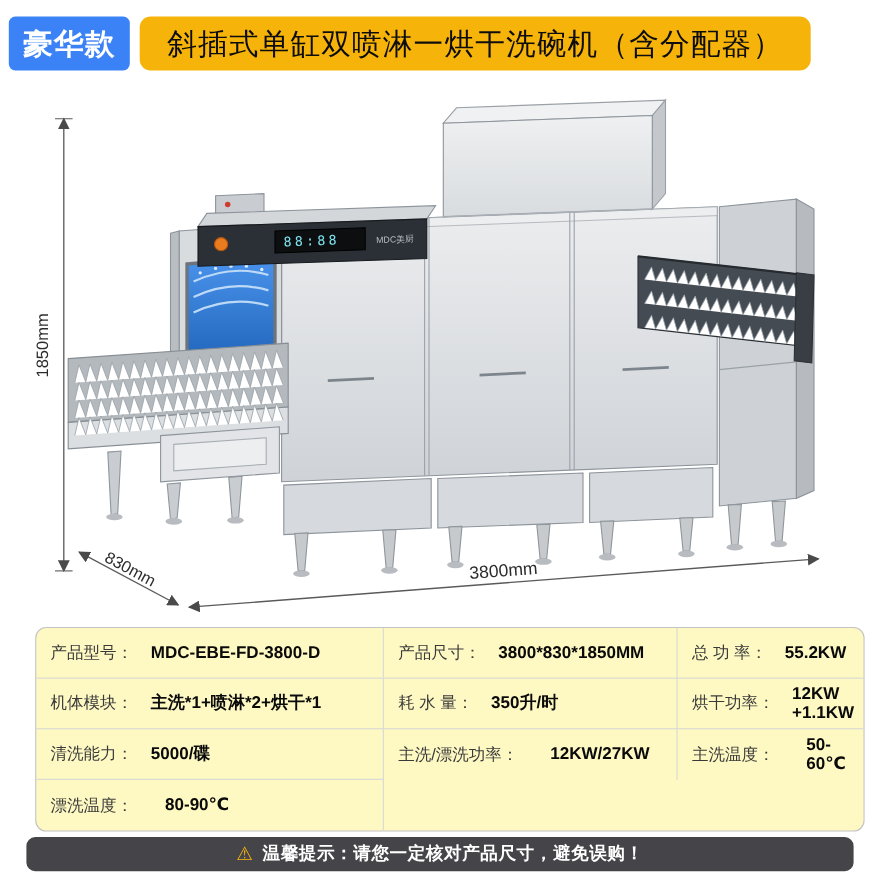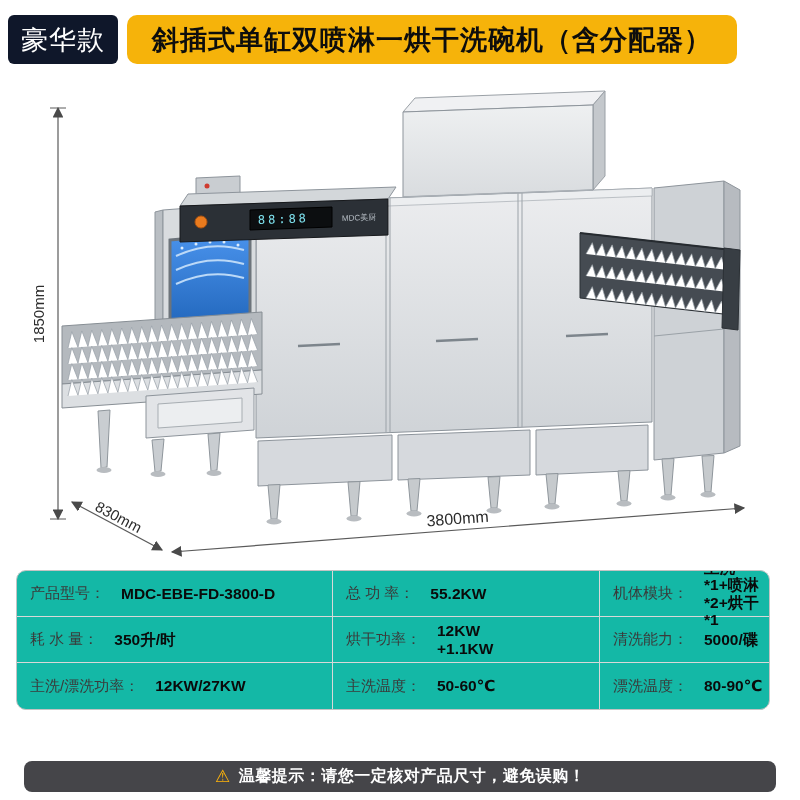--- a/index.html
+++ b/index.html
@@ -4,44 +4,44 @@
 <style>
   html,body{margin:0;padding:0;}
   body{
     width:800px;height:800px;position:relative;overflow:hidden;
     background:#ffffff;
     font-family:"Liberation Sans","DejaVu Sans",sans-serif;
   }
   
   .header{position:absolute;top:15px;left:8px;right:6px;height:49px;display:flex;gap:9px;align-items:stretch;}
   .badge{
-    background:#0f172a;color:#fff;font-weight:normal;font-size:27px;
+    background:#3b82f6;color:#fff;font-weight:bold;font-size:27px;
     display:flex;align-items:center;padding:0 13px;border-radius:6px;letter-spacing:1px;flex:none;
   }
   .title{
-    background:#f6b30a;color:#0d0d0d;font-weight:bold;font-size:27px;
+    background:#f6b30a;color:#0d0d0d;font-weight:normal;font-size:27px;
     display:flex;align-items:center;padding:0 25px;border-radius:10px;letter-spacing:1px;flex:none;
   }
   
   .diagram{position:absolute;top:78px;left:0;width:800px;height:492px;}
   .diagram svg{display:block;}
   .dim-text{font-size:15px;fill:#2c2c2c;font-family:"Liberation Sans","DejaVu Sans",sans-serif;}
   .dim-text-big{font-size:16px;}
   
   .specs{
-    position:absolute;left:16px;top:570px;width:752px;background:#14b8a6;
+    position:absolute;left:32px;top:570px;width:752px;background:#fef9c3;
     border:1px solid #c3c3c3;border-radius:10px;overflow:hidden;
     display:grid;grid-template-columns:316px 267px 169px;
   }
   .spec-cell{
     display:flex;align-items:center;height:46px;box-sizing:border-box;
     border-right:1px solid #d8d8d8;border-bottom:1px solid #d8d8d8;padding-left:13px;
   }
   .specs > .spec-cell:nth-child(3n){border-right:none;}
-  .specs > .spec-cell:nth-last-child(-n+3){border-bottom:none;}
+  .specs > .spec-cell:nth-last-child(-n+3){border-bottom:none;gap:13px;}
   .spec-label{font-size:15px;color:#3a3a3a;flex:none;white-space:nowrap;}
   .spec-value{font-size:15.5px;font-weight:bold;color:#0a0a0a;white-space:pre-line;line-height:1.12;margin-left:16px;}
   
   .notice{
     position:absolute;left:24px;top:761px;width:752px;height:31px;background:#454549;border-radius:8px;
     display:flex;align-items:center;justify-content:center;color:#fff;font-size:16px;font-weight:bold;letter-spacing:.5px;
   }
   .warn{color:#ffb40a;margin-right:8px;font-size:17px;font-weight:normal;}
 </style>
 </head>
@@ -196,20 +196,24 @@
   </g>
 </svg>
 </div>
 
 <div class="specs">
   <div class="spec-cell">
       <span class="spec-label">产品型号：</span>
       <span class="spec-value">MDC-EBE-FD-3800-D</span>
     </div>
   <div class="spec-cell">
+      <span class="spec-label">产品尺寸：</span>
+      <span class="spec-value">3800*830*1850MM</span>
+    </div>
+  <div class="spec-cell">
       <span class="spec-label">总 功 率：</span>
       <span class="spec-value">55.2KW</span>
     </div>
 
   <div class="spec-cell">
       <span class="spec-label">机体模块：</span>
       <span class="spec-value">主洗*1+喷淋*2+烘干*1</span>
     </div>
   <div class="spec-cell">
       <span class="spec-label">耗 水 量：</span>

